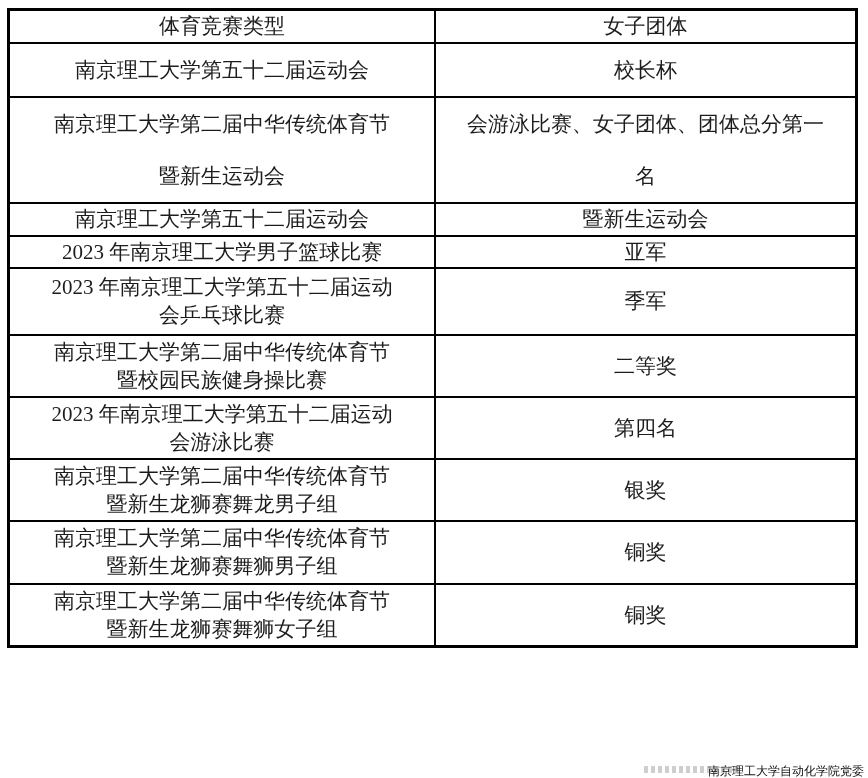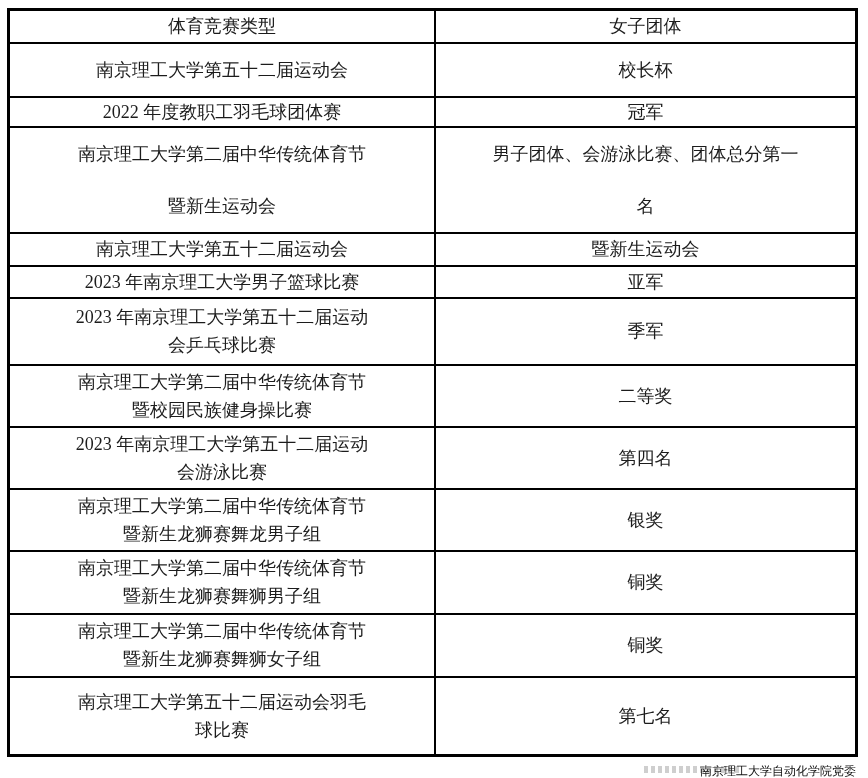--- a/index.html
+++ b/index.html
@@ -21,36 +21,36 @@
     top: 8px;
     width: 851px;
     border-collapse: collapse;
     table-layout: fixed;
     border: 3px solid #000;
   }
   .awards th, .awards td {
     border: 2px solid #000;
     text-align: center;
     vertical-align: middle;
-    font-size: 18px;
+    font-size: 21px;
     font-weight: normal;
     line-height: 28px;
     white-space: pre-line;
     padding: 0 8px;
     overflow: hidden;
   }
   .awards tr.spread td {
     line-height: 52px;
   }
   .col-competition { width: 50.3%; }
   .col-award { width: 49.7%; }
   .watermark {
     position: absolute;
     top: 764px;
-    right: 12px;
+    right: 4px;
     font-size: 12px;
     line-height: 14px;
     color: #111;
     white-space: nowrap;
     font-family: "Liberation Sans", "DejaVu Sans", sans-serif;
     letter-spacing: 0;
   }
   .microtext-smudge {
     position: absolute;
     top: 766px;
@@ -73,28 +73,24 @@
     <tr style="height:33px">
       <th>体育竞赛类型</th>
       <th>女子团体</th>
     </tr>
   </thead>
   <tbody>
     <tr style="height:54px">
       <td>南京理工大学第五十二届运动会</td>
       <td>校长杯</td>
     </tr>
-    <tr style="height:30px">
-      <td>2022 年度教职工羽毛球团体赛</td>
-      <td>冠军</td>
-    </tr>
     <tr class="spread" style="height:102px">
       <td>南京理工大学第二届中华传统体育节
 暨新生运动会</td>
-      <td>男子团体、会游泳比赛、团体总分第一
+      <td>会游泳比赛、女子团体、团体总分第一
 名</td>
     </tr>
     <tr style="height:33px">
       <td>南京理工大学第五十二届运动会</td>
       <td>暨新生运动会</td>
     </tr>
     <tr style="height:32px">
       <td>2023 年南京理工大学男子篮球比赛</td>
       <td>亚军</td>
     </tr>
@@ -121,22 +117,17 @@
     <tr style="height:63px">
       <td>南京理工大学第二届中华传统体育节
 暨新生龙狮赛舞狮男子组</td>
       <td>铜奖</td>
     </tr>
     <tr style="height:63px">
       <td>南京理工大学第二届中华传统体育节
 暨新生龙狮赛舞狮女子组</td>
       <td>铜奖</td>
     </tr>
-    <tr style="height:79px">
-      <td>南京理工大学第五十二届运动会羽毛
-球比赛</td>
-      <td>第七名</td>
-    </tr>
   </tbody>
 </table>
 
 <div class="microtext-smudge"></div>
 <div class="watermark">南京理工大学自动化学院党委</div>
 
 </body></html>

